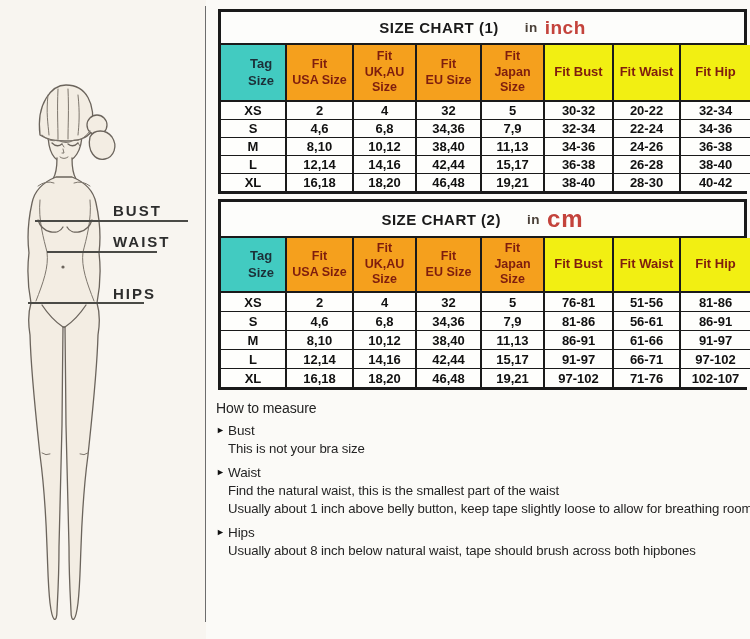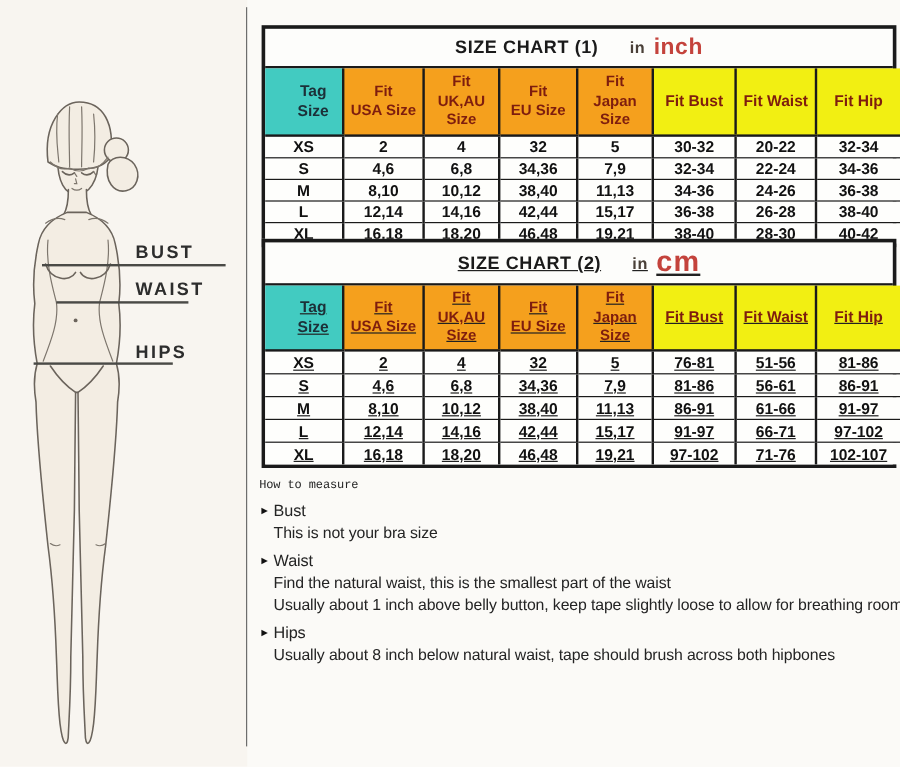--- a/index.html
+++ b/index.html
@@ -23,22 +23,22 @@
   .m-line{position:absolute;height:2px;background:#4a4a46;}
   .lbl-bust{left:113px;top:202px;}
   .line-bust{left:35px;top:220px;width:153px;}
   .lbl-waist{left:113px;top:233px;}
   .line-waist{left:47px;top:251px;width:110px;}
   .lbl-hips{left:113px;top:285px;}
   .line-hips{left:28px;top:302px;width:116px;}
 
   
   .chart{position:absolute;left:218px;width:529px;}
-  #chart1{top:21px;}
-  #chart2{top:199px;text-decoration:underline;}
+  #chart1{top:9px;}
+  #chart2{top:199px;}
   .chart-box{border:3px solid var(--border);background:#fdfdfb;}
   .chart-title{
     height:31px;display:flex;align-items:center;justify-content:center;
     font-weight:bold;font-size:15px;color:#1a1a1a;letter-spacing:.5px;
     border-bottom:2px solid var(--border);
   }
   #chart2 .chart-title{height:34px;}
   .unit-prefix{margin-left:26px;font-size:13.5px;color:#4a4038;font-weight:bold;}
   .unit{margin-left:7px;color:var(--accent);font-weight:bold;font-size:19px;letter-spacing:.5px;}
   #chart2 .unit{font-size:24px;letter-spacing:1px;}
@@ -59,21 +59,21 @@
   .size-table thead th.c-tag{background:var(--cyan);color:var(--tag-text);font-size:13px;padding-left:16px;}
   .size-table thead th.c-orange{background:var(--orange);}
   .size-table thead th.c-yellow{background:var(--yellow);font-size:13px;}
   .size-table tbody th,.size-table tbody td{
     height:17px;font-size:13px;color:#111;background:#fefefc;
   }
   #chart2 .size-table tbody th,#chart2 .size-table tbody td{height:18px;}
 
   
   .measure{position:absolute;left:216px;top:400px;width:534px;font-size:13.2px;color:#242424;letter-spacing:-0.1px;}
-  .measure-heading{font-size:10px;margin-bottom:6px;font-family:Liberation Mono, monospace;}
+  .measure-heading{font-size:14px;margin-bottom:6px;}
   .bullet-row{display:flex;align-items:center;margin-top:7px;margin-bottom:2px;}
   .tri{font-size:9px;color:#111;width:12px;flex:none;line-height:1;}
   .b-title{font-size:13.5px;}
   .m-text-line{margin-left:12px;line-height:18px;white-space:nowrap;}
 
   
   .sk{fill:none;stroke:#6b645c;stroke-width:1.3;stroke-linecap:round;}
   .sk-fill{fill:#f3ede3;stroke:#6b645c;stroke-width:1.3;stroke-linejoin:round;}
   .sk-thin{fill:none;stroke:#7d766d;stroke-width:1;stroke-linecap:round;}
 </style>

